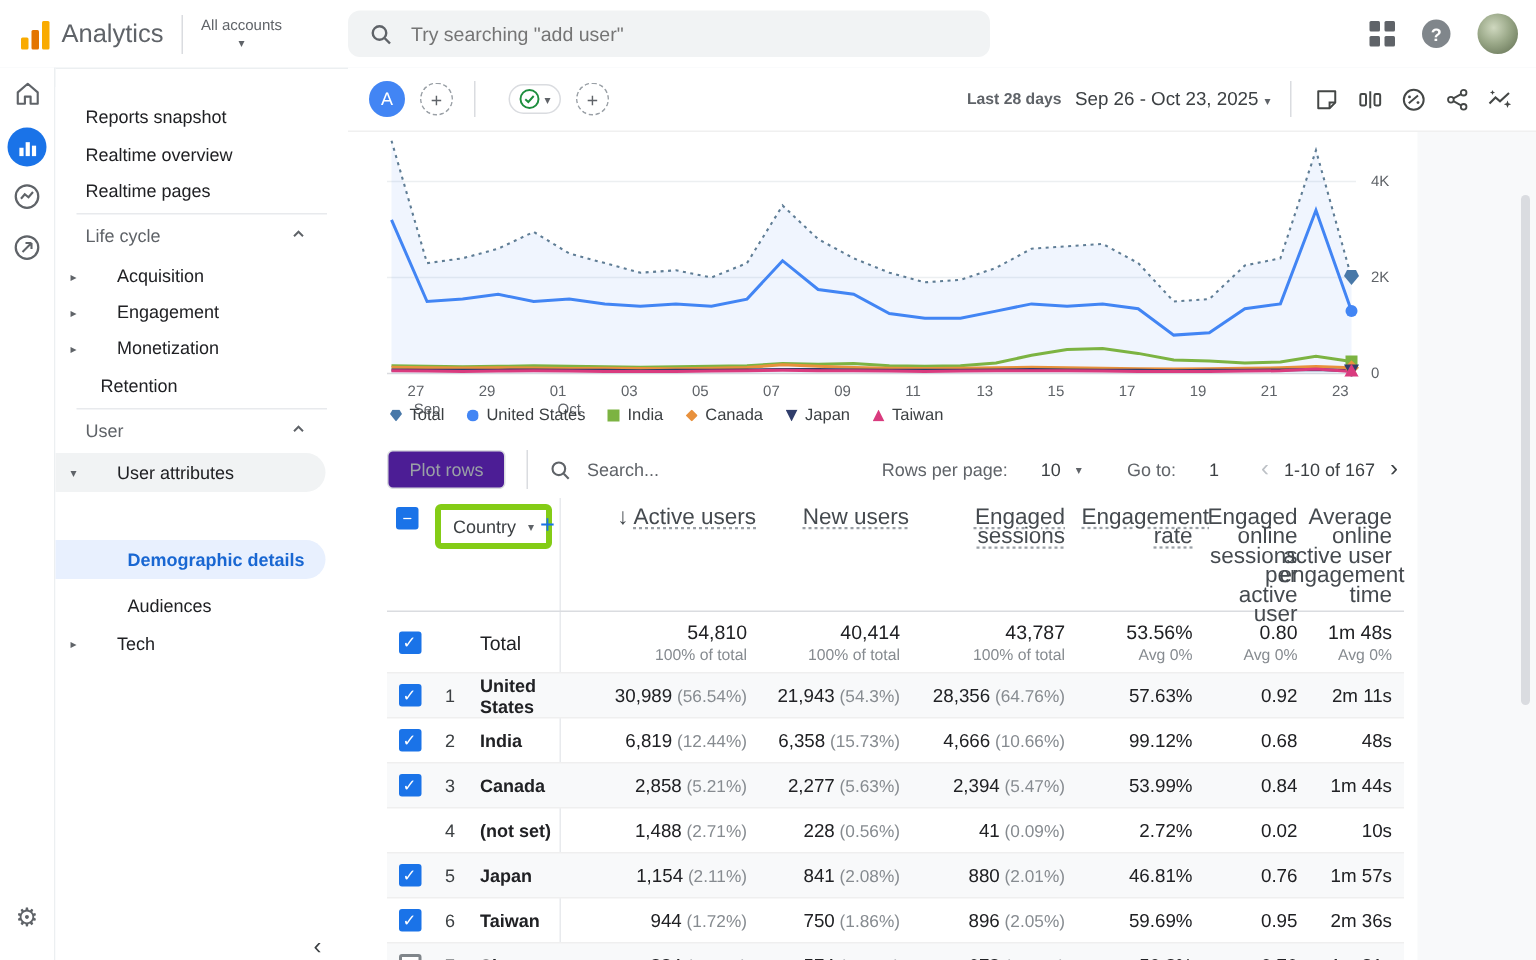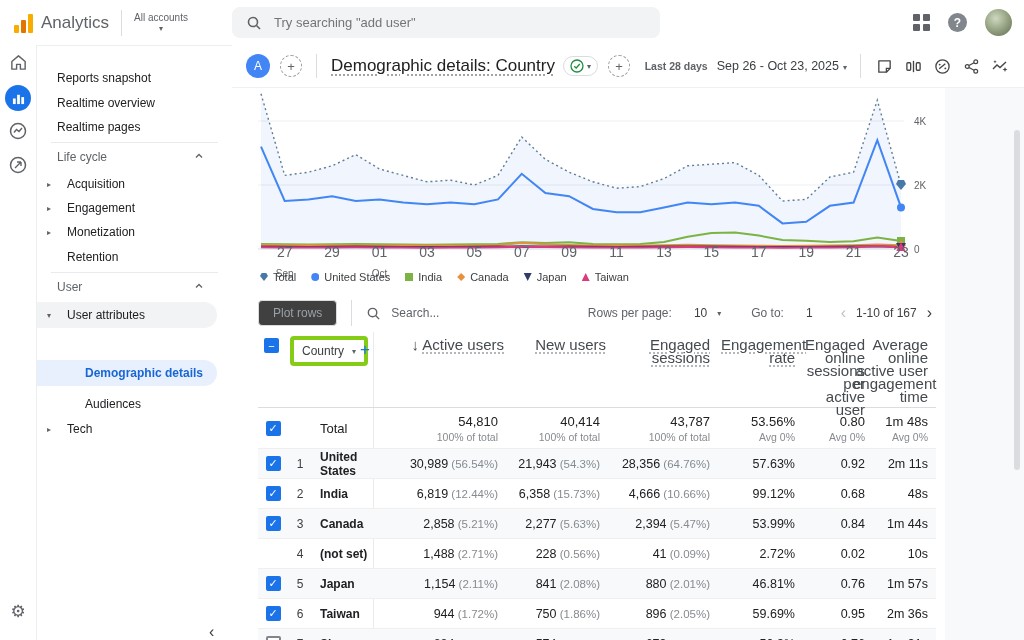--- a/index.html
+++ b/index.html
@@ -35,21 +35,21 @@
   .gear{font-size:17px;color:#5f6368;}
   
   .sidebar{position:absolute;left:37px;top:58px;width:195px;height:595px;background:#fff;font-size:12px;}
   .side-item{position:absolute;left:0;width:100%;height:24px;display:flex;align-items:center;cursor:pointer;color:#202124;}
   .side-item .txt{margin-left:20px;}
   .sec-head{position:absolute;left:0;width:100%;height:22px;display:flex;align-items:center;color:#5f6368;}
   .sec-head .txt{margin-left:20px;}
   .sec-head .chev{position:absolute;right:28px;top:4px;}
   .side-div{position:absolute;left:14px;right:14px;height:1px;background:#e8eaed;}
   .arrow-item .tri{margin-left:10px;font-size:8px;color:#5f6368;width:10px;}
-  .arrow-item .txt{margin-left:10px;}
+  .arrow-item .txt{margin-left:21px;}
   .pill{border-radius:0 16px 16px 0;}
   .child .txt{margin-left:48px;}
   .selected-child{background:#e8f0fe;}
   .selected-child .txt{color:#1967d2;font-weight:bold;}
   .hover-row{background:#f1f3f4;}
   .collapse{position:absolute;left:172px;top:565px;font-size:16px;color:#3c4043;cursor:pointer;}
   
   .main{position:absolute;left:232px;top:45px;width:792px;height:595px;background:#fff;}
   .rpanel{position:absolute;left:713px;top:43px;width:79px;height:552px;background:#f8f9fa;}
   .scrollthumb{position:absolute;left:782px;top:85px;width:6px;height:340px;background:#dadce0;border-radius:3px;}
@@ -66,28 +66,28 @@
            padding:2px 6px;margin-left:8px;cursor:pointer;}
   .okbadge .caret{font-size:8px;color:#5f6368;}
   .hright{margin-left:auto;display:flex;align-items:center;gap:9px;padding-right:14px;}
   .preset{font-size:10.5px;font-weight:bold;color:#5f6368;}
   .dater{font-size:12.5px;color:#3c4043;cursor:pointer;}
   .dater .caret{font-size:8px;color:#5f6368;margin-left:4px;}
   .hicon{width:20px;height:20px;display:flex;align-items:center;justify-content:center;cursor:pointer;}
   
   .chartwrap{position:absolute;left:26px;top:44px;width:700px;height:200px;}
   .ylab{position:absolute;font-size:10px;color:#5f6368;left:656px;}
-  .xlab{position:absolute;font-size:14px;color:#5f6368;top:155px;width:26px;text-align:center;}
+  .xlab{position:absolute;font-size:10px;color:#5f6368;top:167px;width:26px;text-align:left;}
   .xsub{position:absolute;font-size:10px;color:#5f6368;top:179px;width:26px;text-align:center;}
   .legend{position:absolute;left:28px;top:226px;display:flex;align-items:center;gap:15px;}
   .litem{display:flex;align-items:center;gap:5px;font-size:11px;color:#3c4043;cursor:pointer;}
   .lmark{width:8px;height:8px;display:inline-block;}
   
   .controls{position:absolute;left:26px;top:252px;width:678px;height:32px;display:flex;align-items:center;}
-  .plotrows{border:1px solid #dadce0;border-radius:4px;color:#9aa0a6;font-size:12px;padding:5px 14px;background:#404040;}
+  .plotrows{border:1px solid #dadce0;border-radius:4px;color:#9aa0a6;font-size:12px;padding:5px 14px;background:#4c1d95;}
   .ctl-div{width:1px;height:26px;background:#dadce0;margin:0 14px;}
   .ctl-search{display:flex;align-items:center;gap:10px;font-size:12px;color:#5f6368;}
   .ctl-right{margin-left:auto;display:flex;align-items:center;font-size:12px;color:#3c4043;}
   .ctl-right .lbl{color:#5f6368;}
   .pgchev{font-size:16px;padding:0 4px;cursor:pointer;}
   .pgchev.dis{color:#bdc1c6;}
   
   .table{position:absolute;left:26px;top:287px;width:678px;}
   .vdiv{position:absolute;left:141px;top:287px;bottom:0;width:1px;background:#e8eaed;}
   .thead{position:relative;height:75px;border-bottom:1px solid #dadce0;}
@@ -238,21 +238,20 @@
   </div>
 
   <div class="main">
     <div class="rpanel"></div>
     <div class="scrollthumb"></div>
 
     <div class="rheader">
       <div class="achip">A</div>
       <div class="dashplus">+</div>
       <div class="hdr-div"></div>
-      <div class="rtitle">Demographic details: Country</div>
       <div class="okbadge">
         <svg width="14" height="14" viewBox="0 0 14 14">
           <circle cx="7" cy="7" r="6" fill="none" stroke="#1e8e3e" stroke-width="1.3"></circle>
           <path d="M4.2 7.2 6.2 9 9.8 5" fill="none" stroke="#1e8e3e" stroke-width="1.3"></path>
         </svg>
         <span class="caret">▾</span>
       </div>
       <div class="dashplus">+</div>
       <div class="hright">
         <span class="preset">Last 28 days</span>

